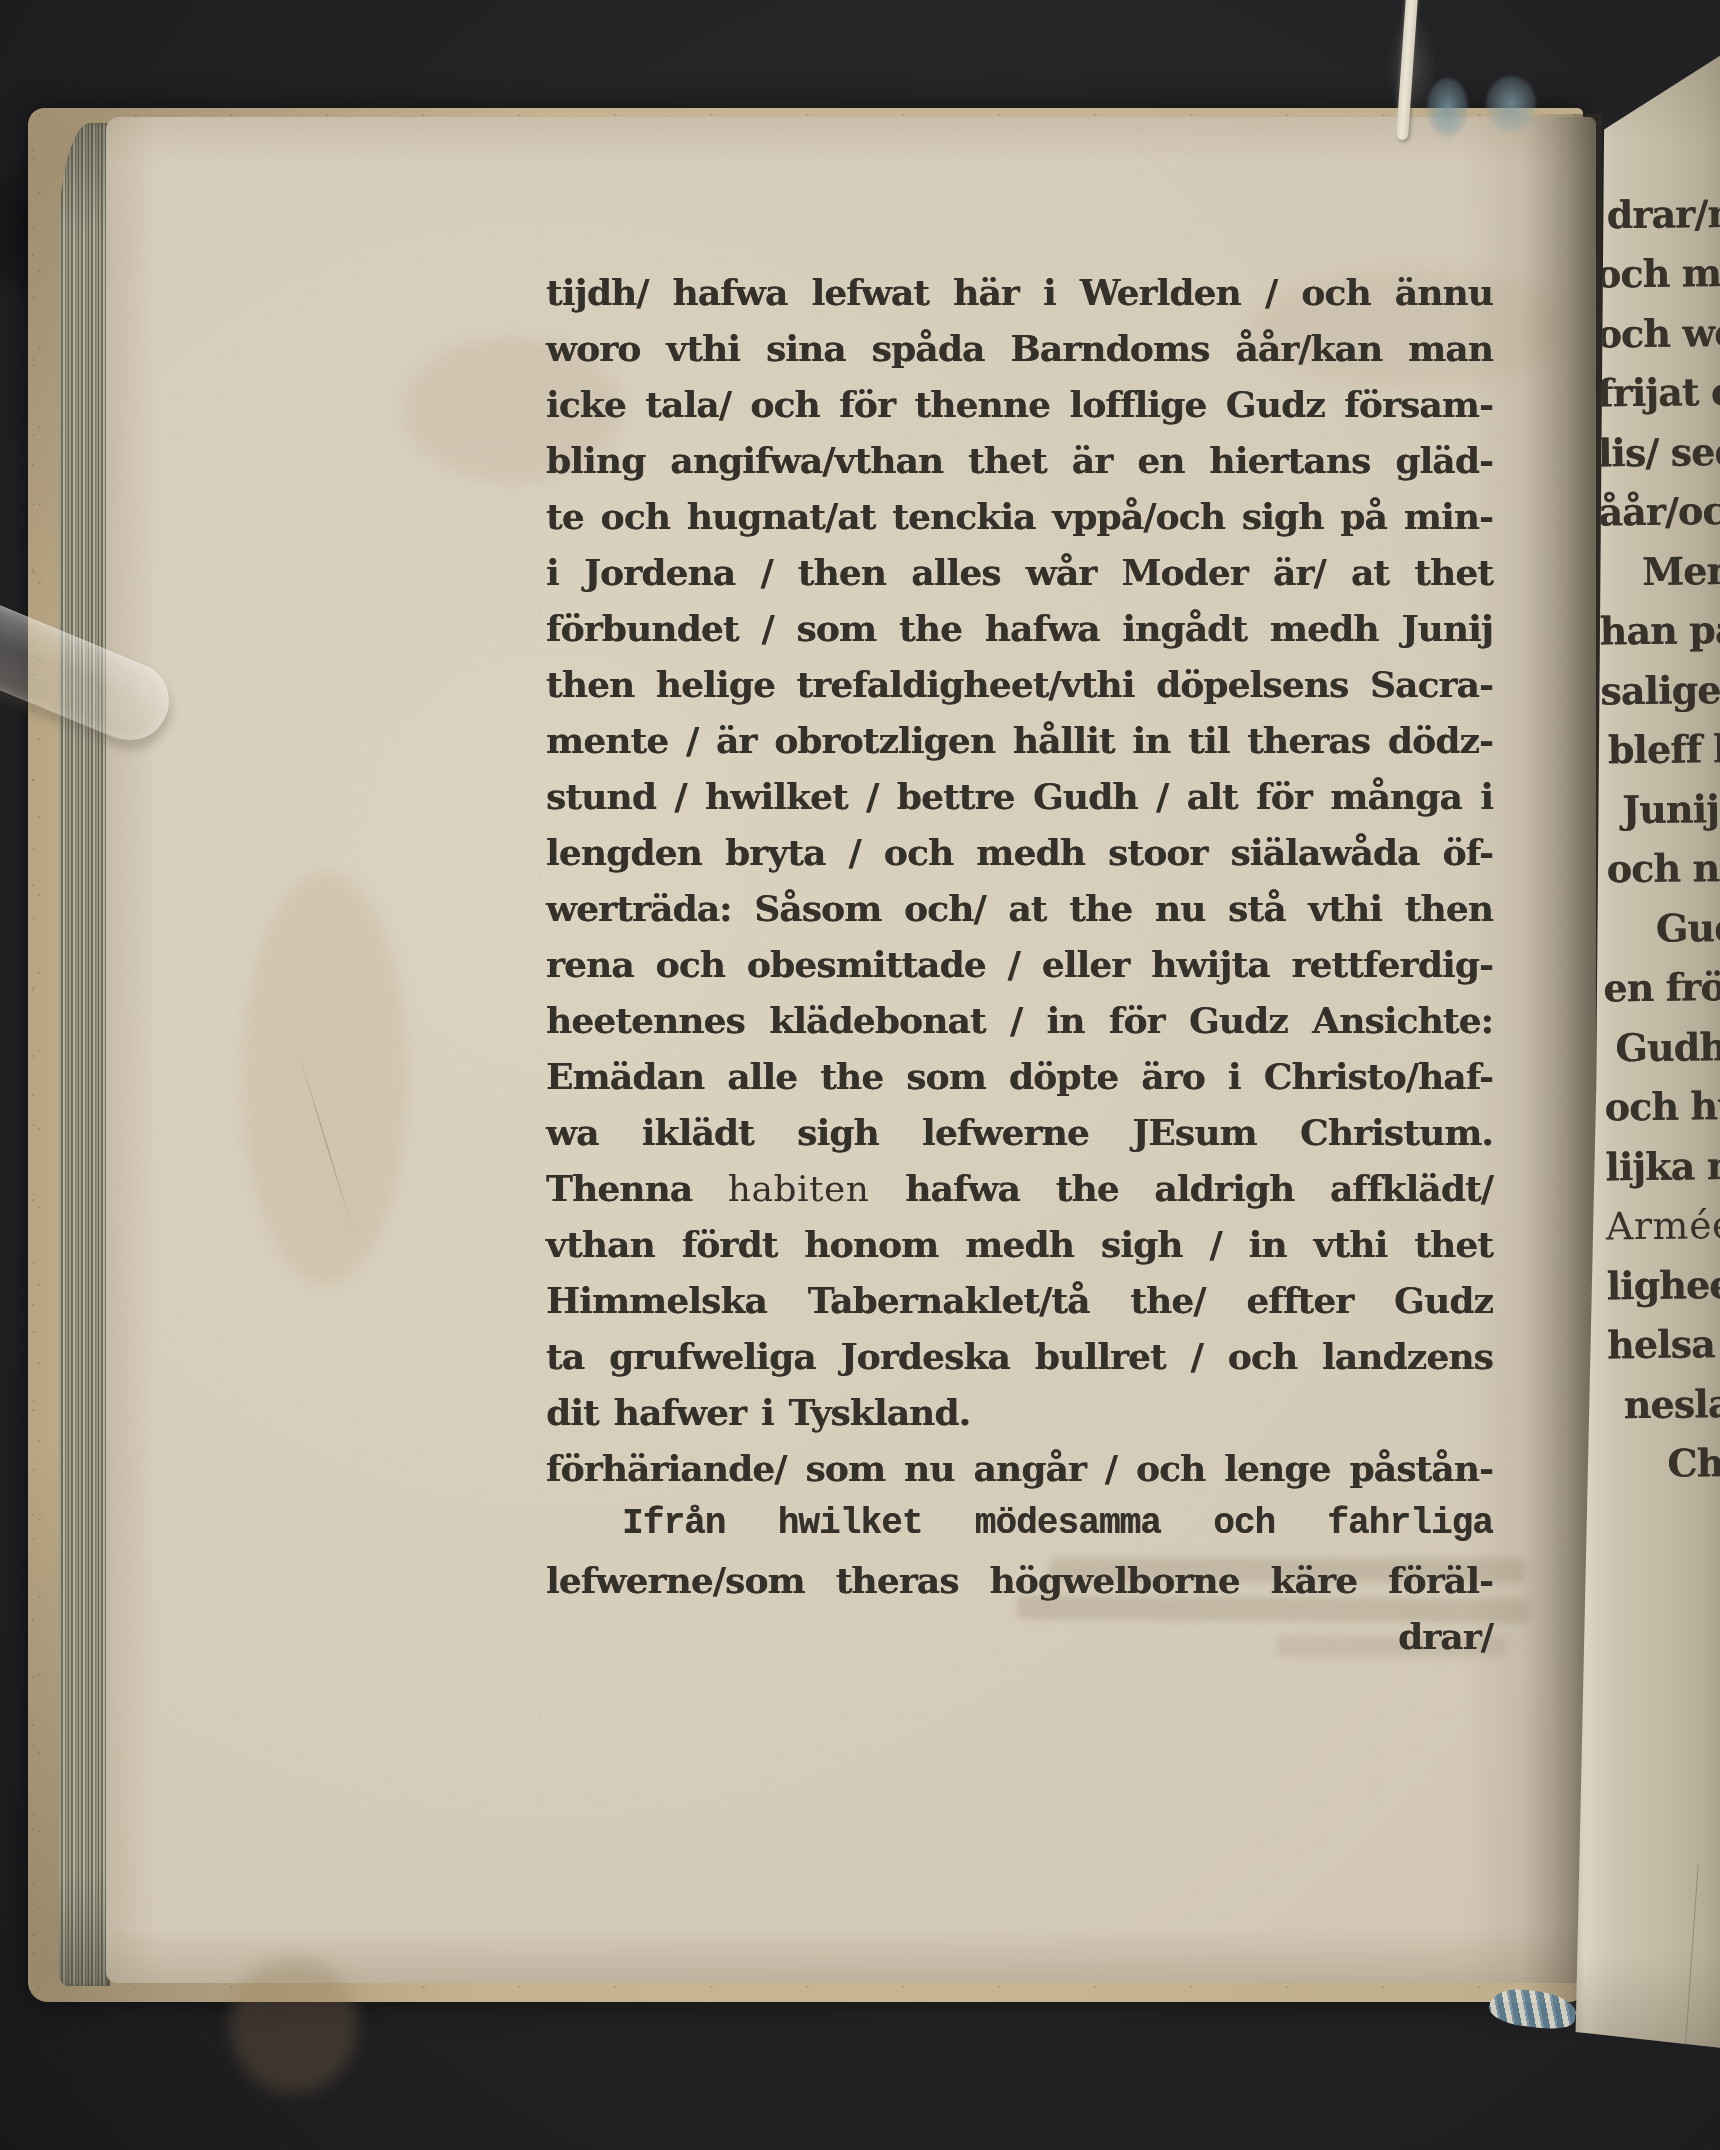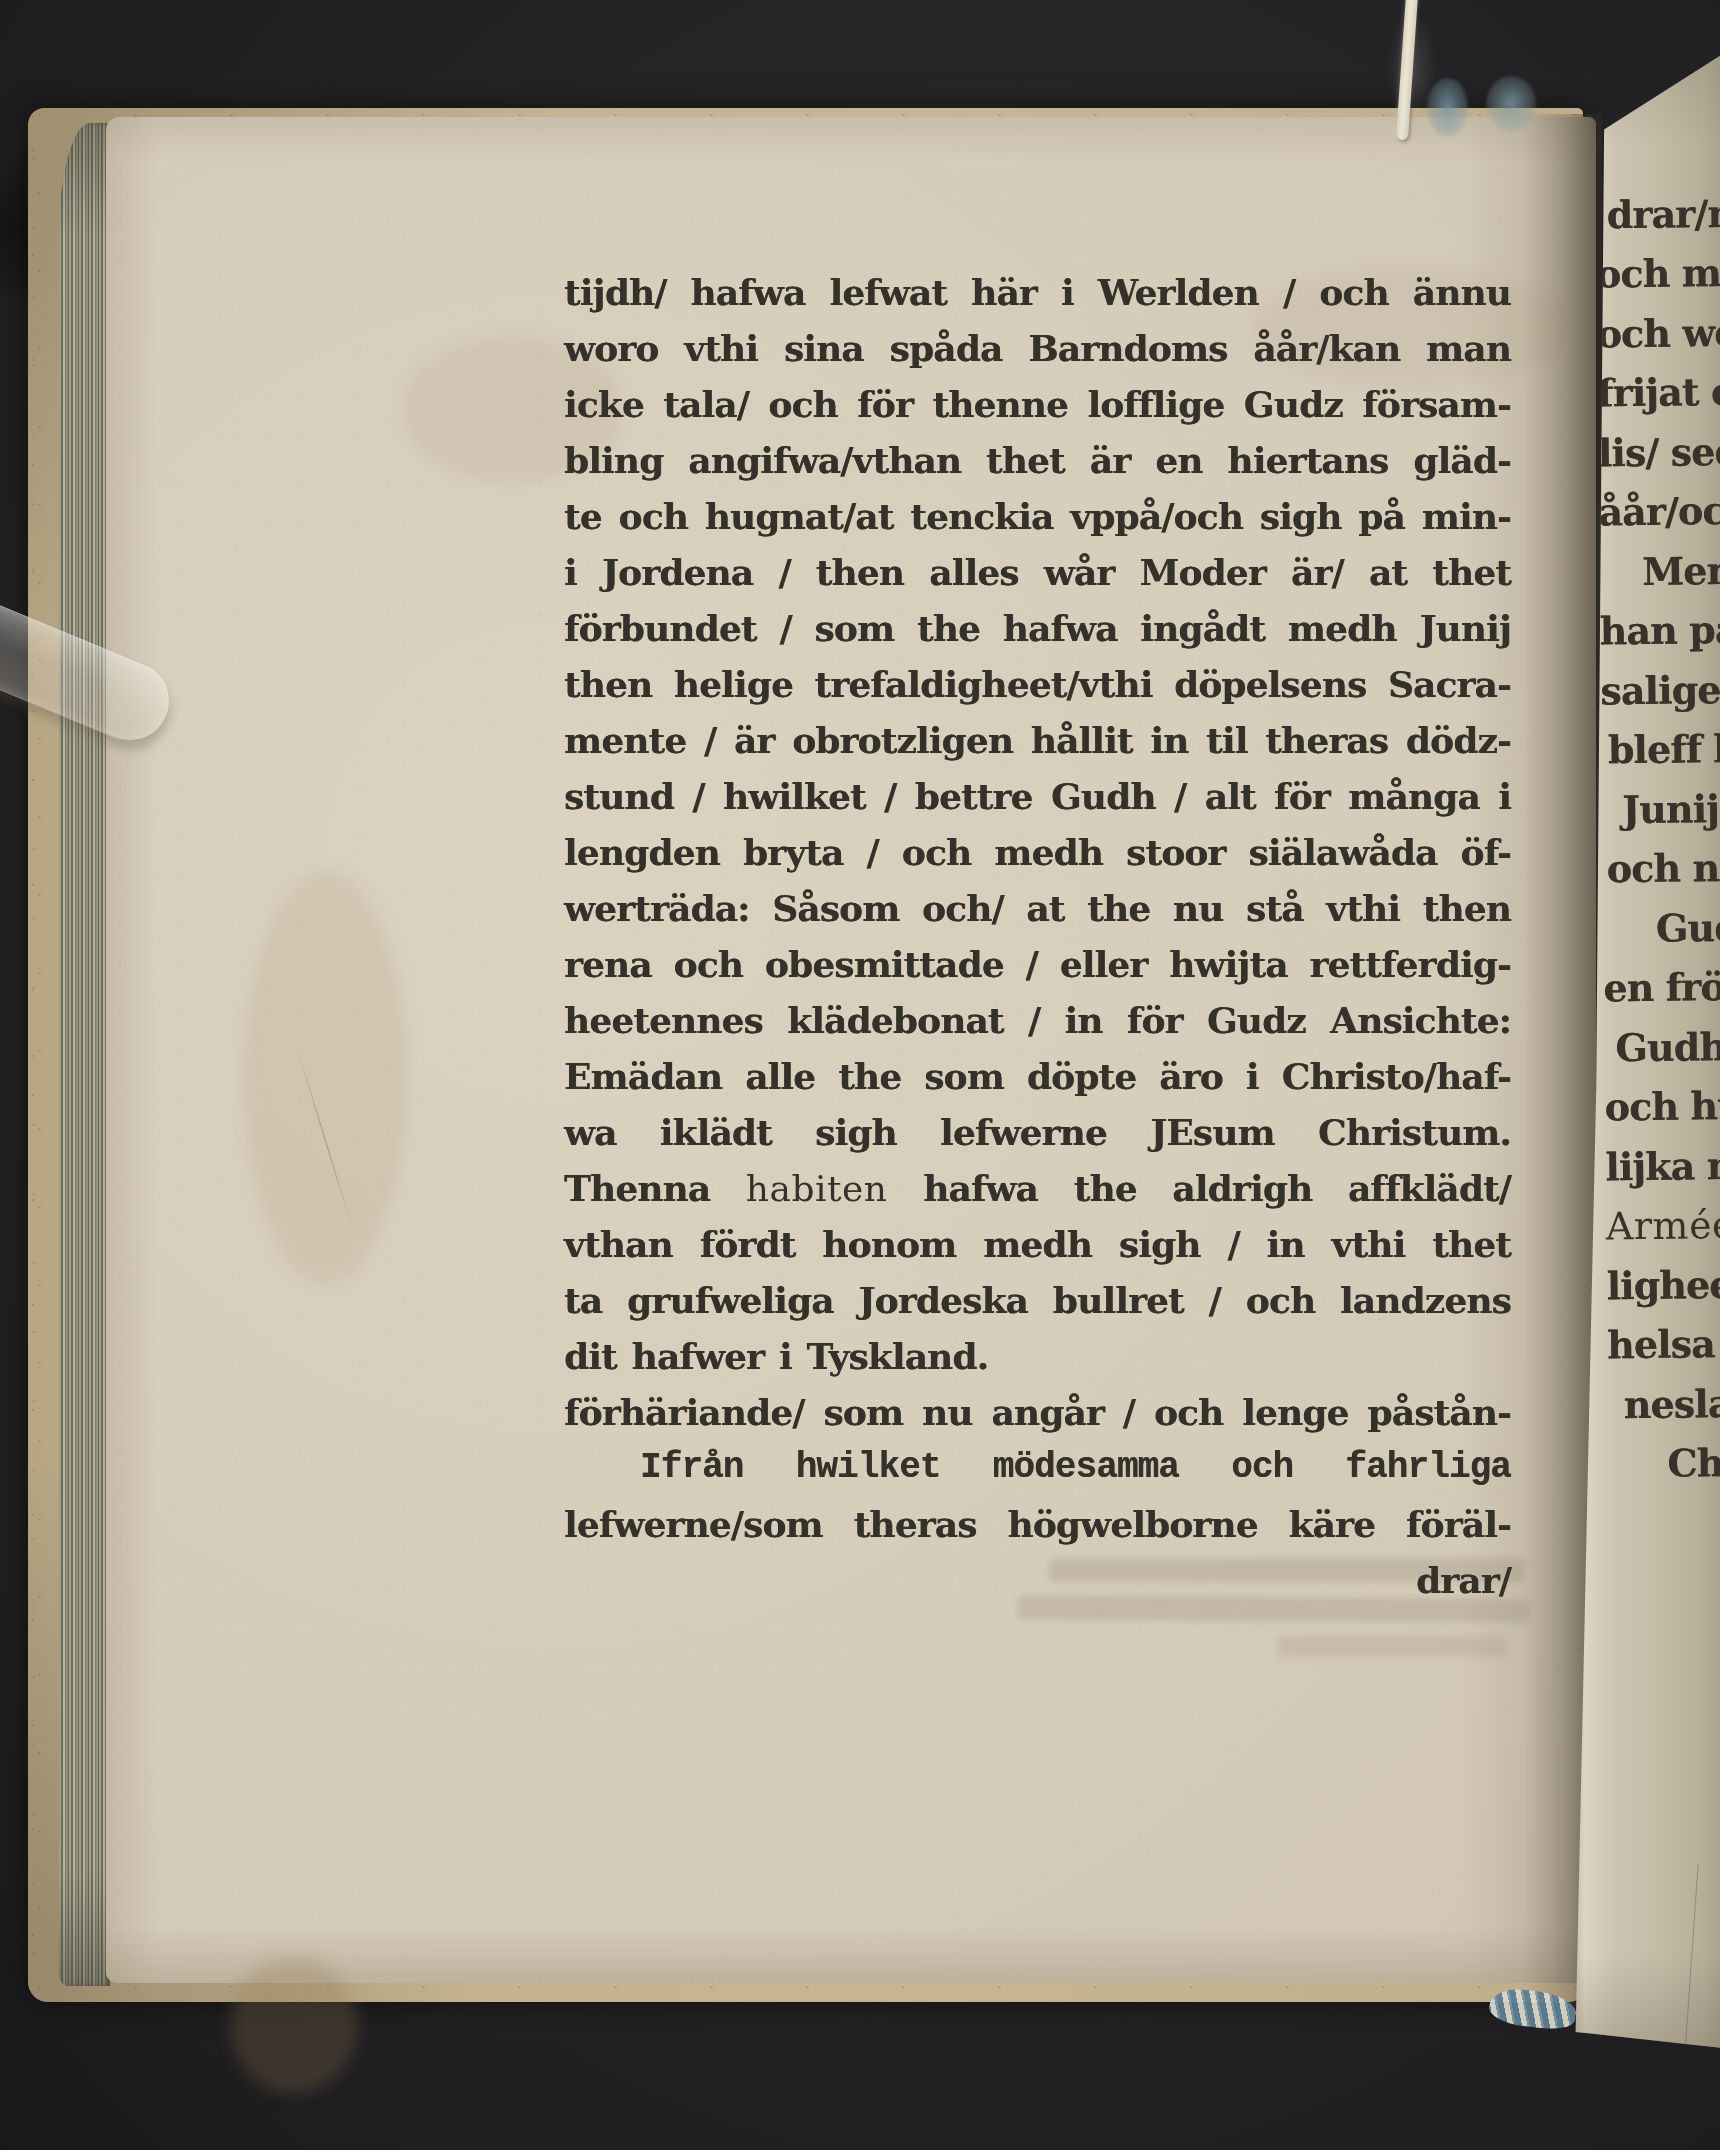--- a/index.html
+++ b/index.html
@@ -56,21 +56,21 @@
   .stain-d{left:1144px;top:151px;width:320px;height:119px;background:rgba(165,148,116,.13);}
   .crease-line{position:absolute;left:190px;top:929px;width:1.4px;height:197px;
       background:linear-gradient(180deg,transparent,rgba(120,108,90,.55),transparent);
       transform:rotate(-17deg);transform-origin:top left;}
   
   .ghost{position:absolute;filter:blur(3.7px);background:rgba(122,108,86,.20);border-radius:5.5px;}
   .ghost-1{left:943px;top:1441px;width:476px;height:24px;}
   .ghost-2{left:911px;top:1480px;width:513px;height:24px;transform:rotate(.4deg);}
   .ghost-3{left:1171px;top:1519px;width:229px;height:21px;background:rgba(122,108,86,.14);}
   
-  .text-block{position:absolute;left:564px;top:264px;width:947px;
+  .text-block{position:absolute;left:546px;top:264px;width:947px;
       font-size:36px;font-weight:bold;letter-spacing:-0.9px;word-spacing:3.2px;
       color:#34302a;}
   .text-block .line{height:56px;line-height:56px;text-align:justify;text-align-last:justify;
       text-shadow:0.3px 0 0 rgba(52,48,42,.75);}
   .text-block .line.plain{text-align-last:left;}
   .text-block .line.indent{padding-left:76px;font-family:Liberation Mono, monospace;}
   .text-block .line.catchword{text-align-last:right;}
   .roman{font-weight:normal;letter-spacing:0.5px;text-shadow:none;}
   
   .gutter-shadow{position:absolute;left:1524px;top:114px;width:78px;height:1899px;
@@ -150,20 +150,21 @@
       <div class="line">mente / är obrotzligen hållit in til theras dödz-</div>
       <div class="line">stund / hwilket / bettre Gudh / alt för många i</div>
       <div class="line">lengden bryta / och medh stoor siälawåda öf-</div>
       <div class="line">werträda: Såsom och/ at the nu stå vthi then</div>
       <div class="line">rena och obesmittade / eller hwijta rettferdig-</div>
       <div class="line">heetennes klädebonat / in för Gudz Ansichte:</div>
       <div class="line">Emädan alle the som döpte äro i Christo/haf-</div>
       <div class="line">wa iklädt sigh lefwerne JEsum Christum.</div>
       <div class="line"><span>Thenna </span><span class="roman">habiten</span><span> hafwa the aldrigh affklädt/</span></div>
       <div class="line">vthan fördt honom medh sigh / in vthi thet</div>
+      <div class="line">Himmelska Tabernaklet/tå the/ effter Gudz</div>
       <div class="line">ta grufweliga Jordeska bullret / och landzens</div>
       <div class="line plain">dit hafwer i Tyskland.</div>
       <div class="line">förhäriande/ som nu angår / och lenge påstån-</div>
       <div class="line indent">Ifrån hwilket mödesamma och fahrliga</div>
       <div class="line">lefwerne/som theras högwelborne käre föräl-</div>
       <div class="line catchword">drar/</div>
     </div>
 
   <div class="gutter-shadow"></div>
 

